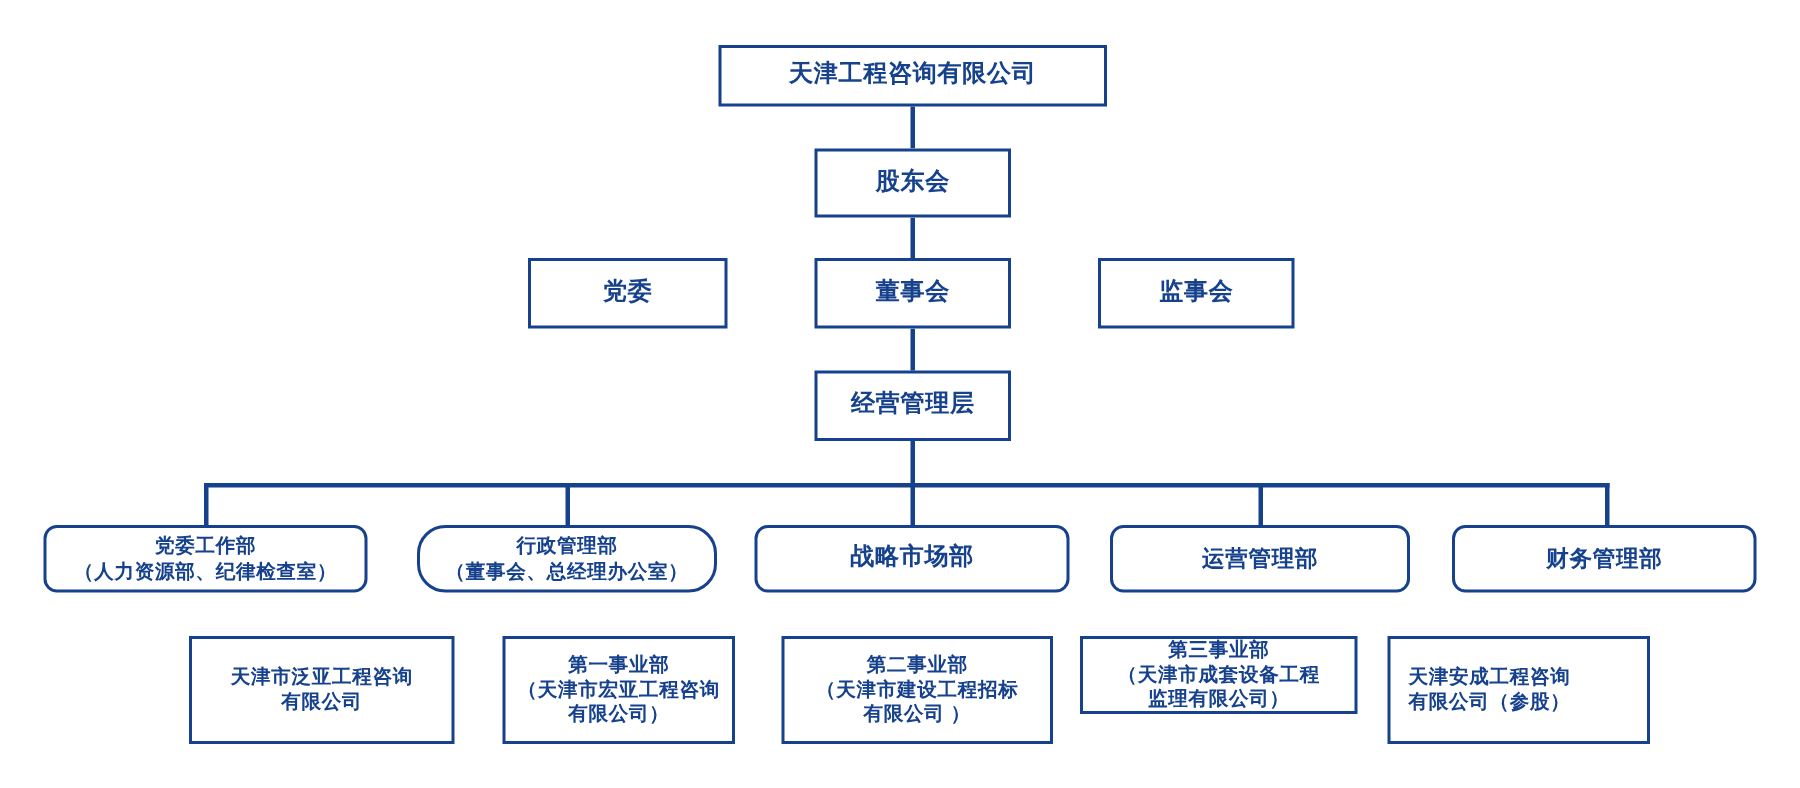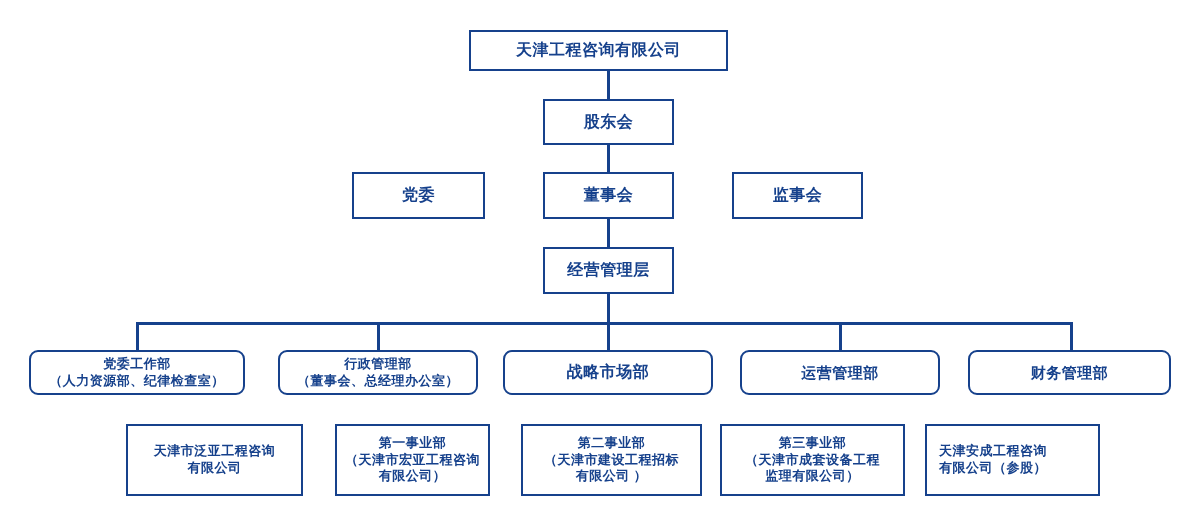--- a/index.html
+++ b/index.html
@@ -53,55 +53,55 @@
   <div class="line vline" style="left:607px;top:294px;width:3px;height:30px;"></div>
 
   <div class="line hline" style="left:136px;top:322px;width:937px;height:3px;"></div>
 
   <div class="line vline" style="left:136px;top:322px;width:3px;height:30px;"></div>
   <div class="line vline" style="left:377px;top:322px;width:3px;height:30px;"></div>
   <div class="line vline" style="left:607px;top:322px;width:3px;height:30px;"></div>
   <div class="line vline" style="left:839px;top:322px;width:3px;height:30px;"></div>
   <div class="line vline" style="left:1070px;top:322px;width:3px;height:30px;"></div>
 
-  <div class="box" style="left:469px;top:30px;width:259px;height:41px;font-size:16px;">天津工程咨询有限公司</div>
+  <div class="box" style="left:479px;top:30px;width:259px;height:41px;font-size:16px;">天津工程咨询有限公司</div>
 
   <div class="box" style="left:543px;top:99px;width:131px;height:46px;font-size:16px;text-align:center;">股东会</div>
 
   <div class="box" style="left:352px;top:172px;width:133px;height:47px;font-size:16px;">党委</div>
 
   <div class="box" style="left:543px;top:172px;width:131px;height:47px;font-size:16px;">董事会</div>
 
   <div class="box" style="left:543px;top:247px;width:131px;height:47px;font-size:16px;">经营管理层</div>
 
   <div class="box" style="left:732px;top:172px;width:131px;height:47px;font-size:16px;">监事会</div>
 
   <div class="box rounded" style="left:29px;top:350px;width:216px;height:45px;font-size:13px;">党委工作部
 （人力资源部、纪律检查室）</div>
 
-  <div class="box rounded" style="left:278px;top:350px;width:200px;height:45px;font-size:13px;">行政管理部
+  <div class="box rounded" style="left:278px;top:350px;width:200px;height:45px;font-size:13px;border-radius:19px;">行政管理部
 （董事会、总经理办公室）</div>
 
   <div class="box rounded" style="left:503px;top:350px;width:210px;height:45px;font-size:16px;">战略市场部</div>
 
   <div class="box rounded" style="left:740px;top:350px;width:200px;height:45px;font-size:15px;">运营管理部</div>
 
   <div class="box rounded" style="left:968px;top:350px;width:203px;height:45px;font-size:15px;">财务管理部</div>
 
   <div class="box thin" style="left:126px;top:424px;width:177px;height:72px;font-size:13px;">天津市泛亚工程咨询
 有限公司</div>
 
   <div class="box thin" style="left:323px;top:424px;width:155px;height:72px;font-size:13px;margin-left:12px;">第一事业部
 （天津市宏亚工程咨询
 有限公司）</div>
 
   <div class="box thin" style="left:521px;top:424px;width:181px;height:72px;font-size:13px;">第二事业部
 （天津市建设工程招标
 有限公司 ）</div>
 
-  <div class="box thin" style="left:720px;top:424px;width:185px;height:72px;font-size:13px;">第三事业部
+  <div class="box thin" style="left:720px;top:424px;width:185px;height:52px;font-size:13px;">第三事业部
 （天津市成套设备工程
 监理有限公司）</div>
 
   <div class="box thin align-left" style="left:925px;top:424px;width:175px;height:72px;font-size:13px;">天津安成工程咨询
 有限公司（参股）</div>
 
 </div>
 
 </body></html>

